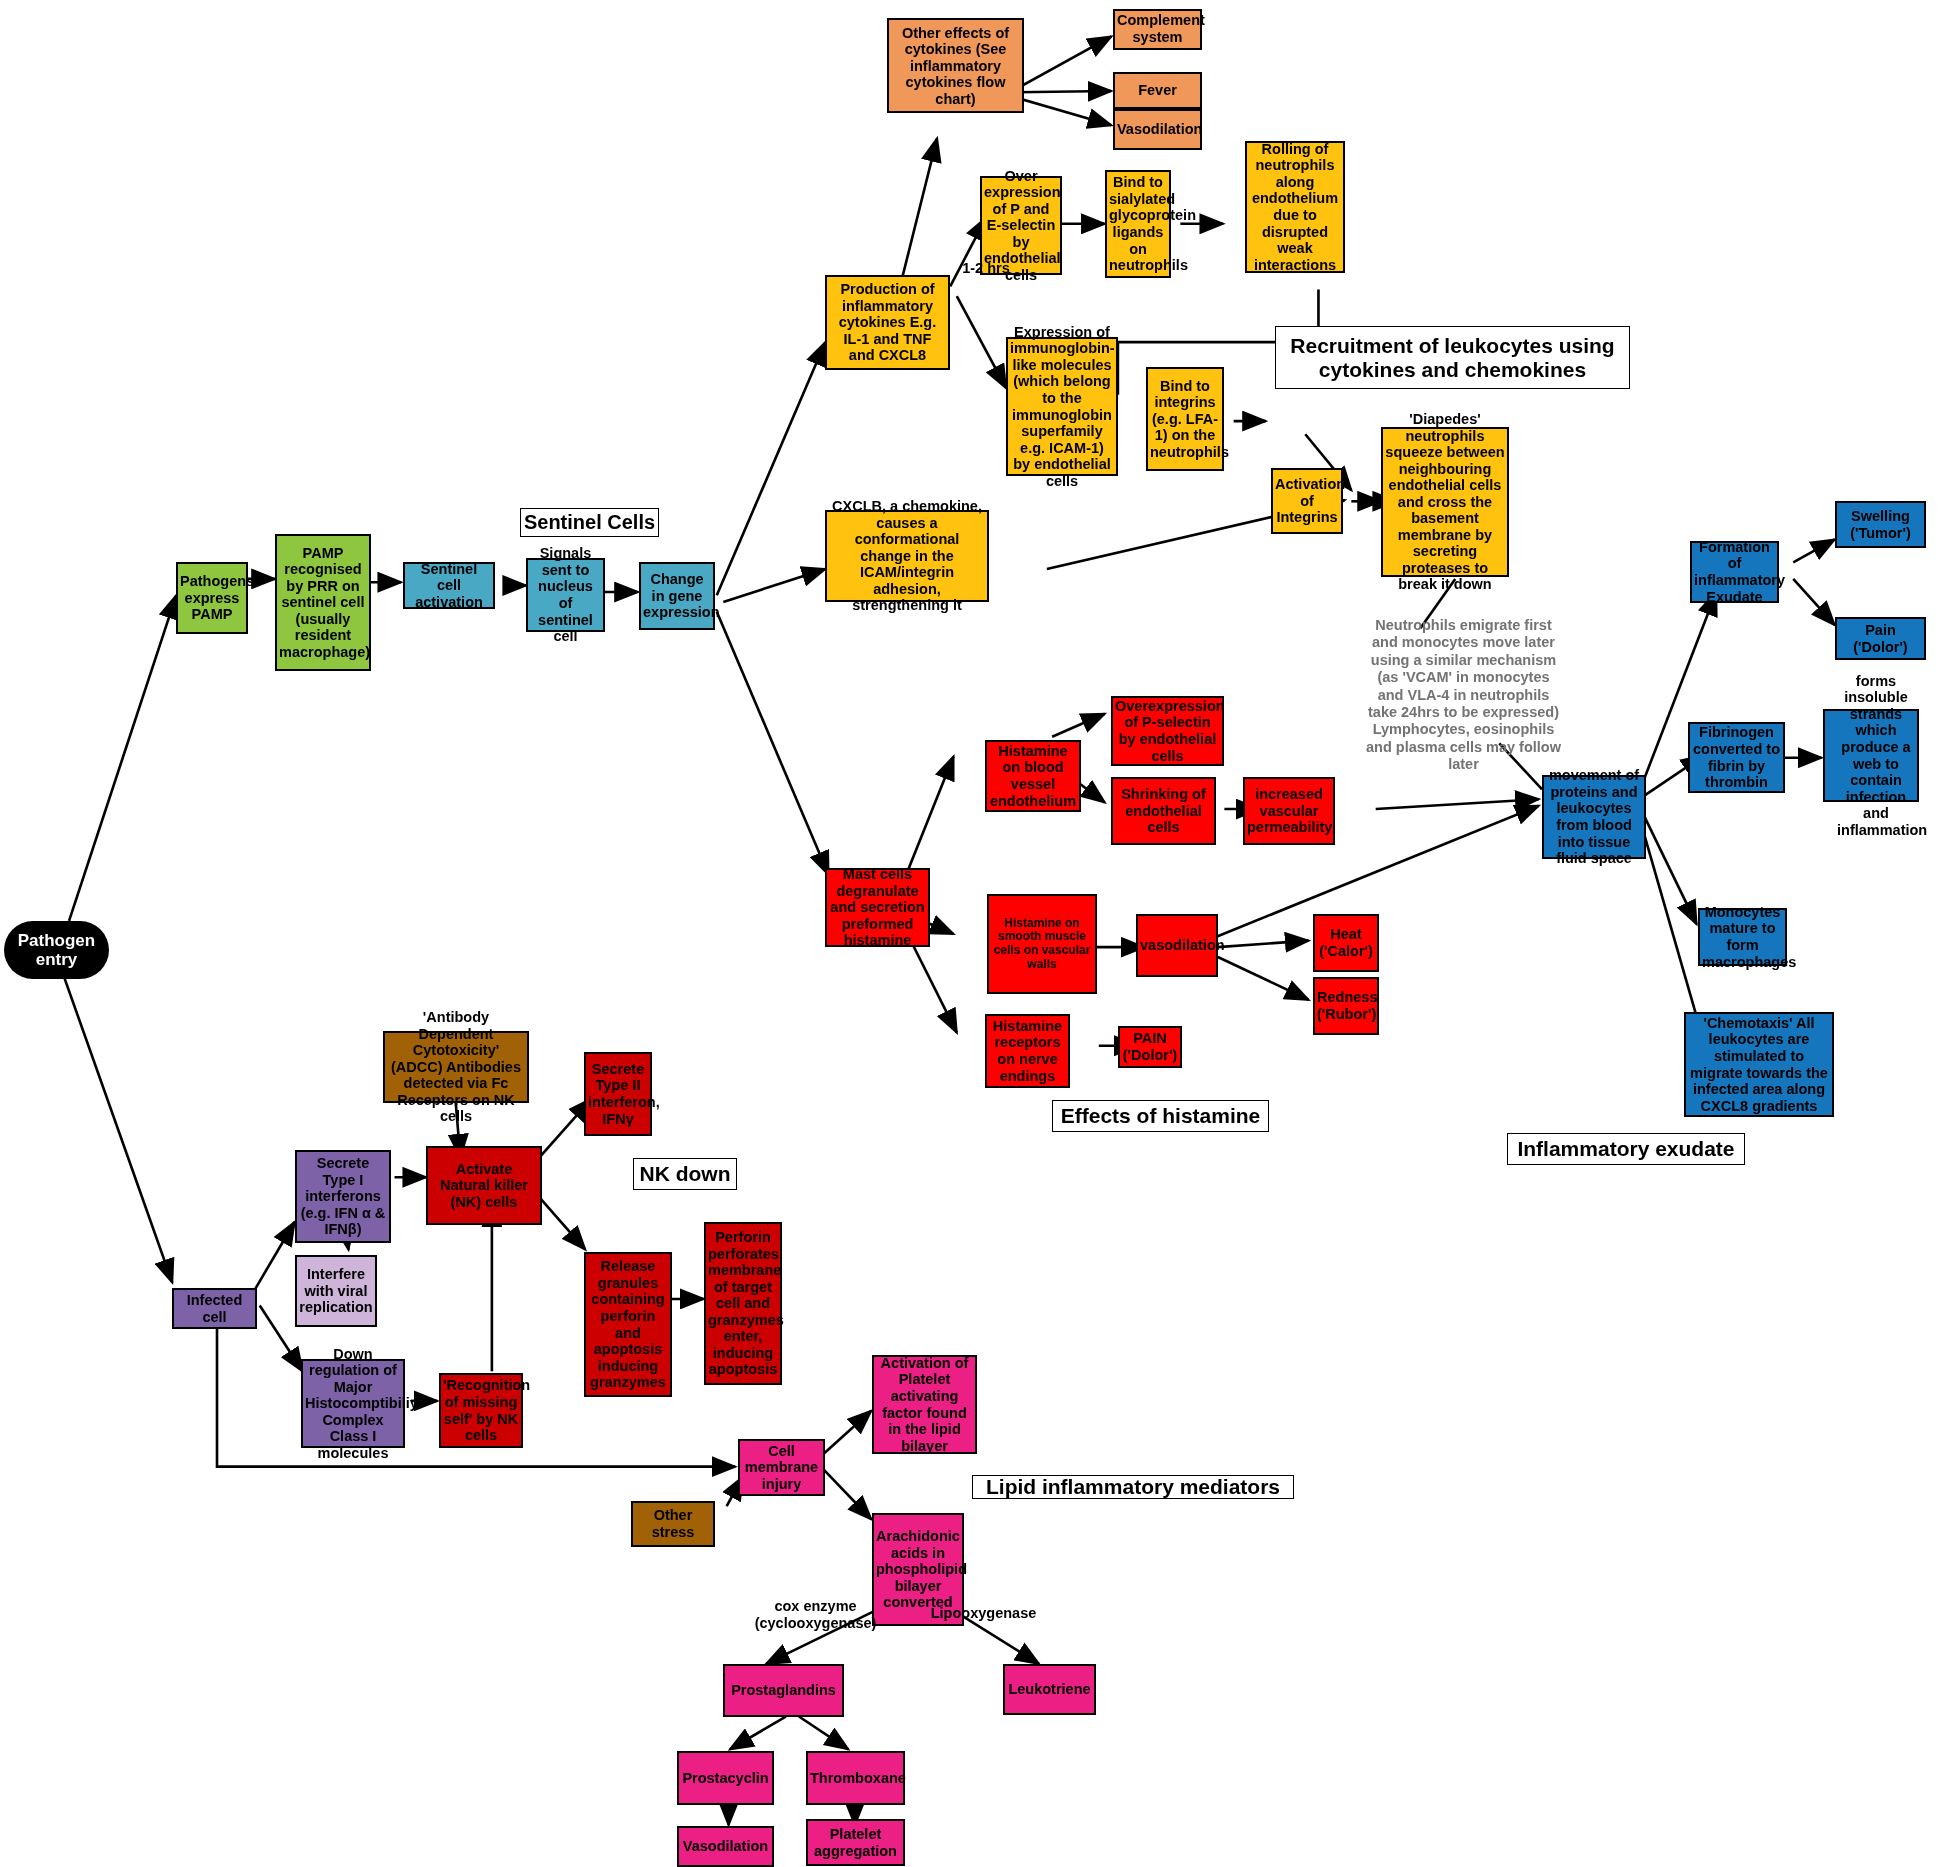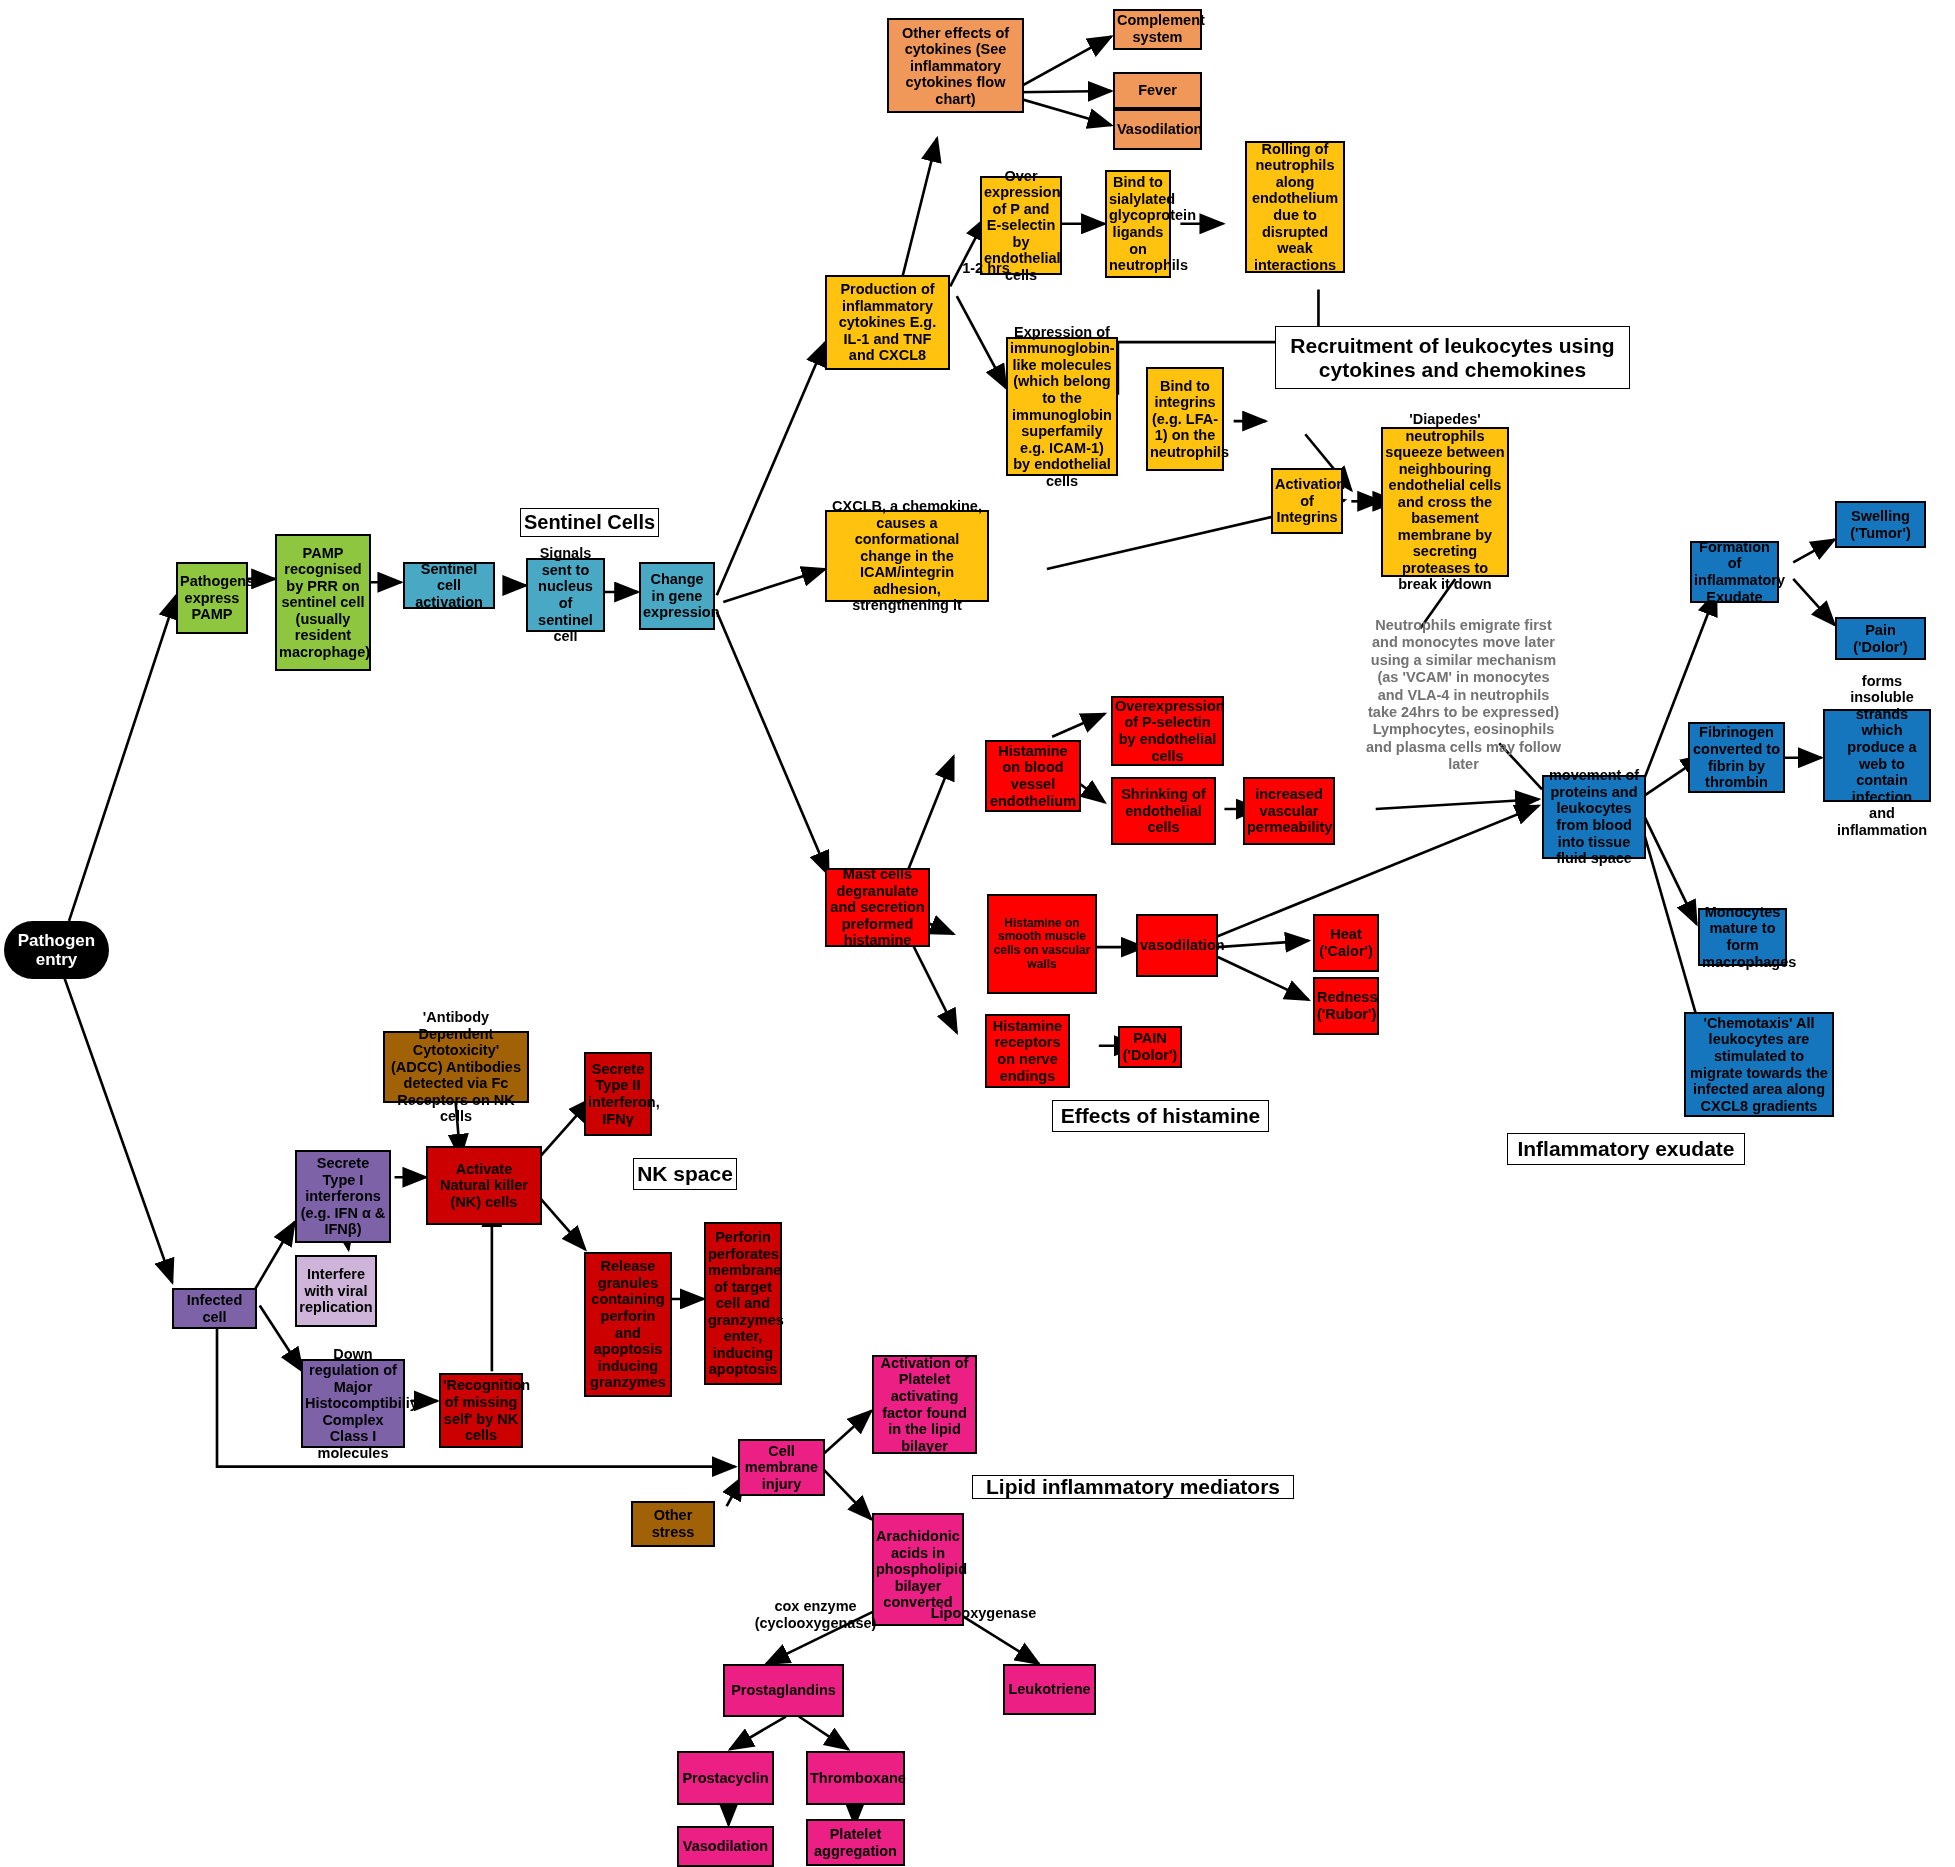--- a/index.html
+++ b/index.html
@@ -289,21 +289,21 @@
     </div>
 
   <div class="node c-dblue" style="left:1835px;top:617px;width:91px;height:43px;font-size:14.5px;">
       <span>Pain ('Dolor')</span>
     </div>
 
   <div class="node c-dblue" style="left:1688px;top:722px;width:97px;height:71px;font-size:14.5px;">
       <span>Fibrinogen converted to fibrin by thrombin</span>
     </div>
 
-  <div class="node c-dblue" style="left:1823px;top:709px;width:108px;height:93px;font-size:14.5px;padding-left:12px;">
+  <div class="node c-dblue" style="left:1823px;top:709px;width:96px;height:93px;font-size:14.5px;padding-left:12px;">
       <span>forms insoluble strands which produce a web to contain infection and inflammation</span>
     </div>
 
   <div class="node c-dblue" style="left:1698px;top:908px;width:89px;height:58px;font-size:14.5px;">
       <span>Monocytes mature to form macrophages</span>
     </div>
 
   <div class="node c-dblue" style="left:1684px;top:1012px;width:150px;height:105px;font-size:14.5px;">
       <span>'Chemotaxis' All leukocytes are stimulated to migrate towards the infected area along CXCL8 gradients</span>
     </div>
@@ -394,21 +394,21 @@
 
   <div class="sectionlabel" style="left:1275px;top:326px;width:355px;height:63px;font-size:21px;">
       <span>Recruitment of leukocytes using cytokines and chemokines</span>
     </div>
 
   <div class="sectionlabel" style="left:1052px;top:1100px;width:217px;height:32px;font-size:21px;">
       <span>Effects of histamine</span>
     </div>
 
   <div class="sectionlabel" style="left:633px;top:1158px;width:104px;height:32px;font-size:21px;">
-      <span>NK space</span>
+      <span>NK down</span>
     </div>
 
   <div class="sectionlabel" style="left:1507px;top:1133px;width:238px;height:32px;font-size:21px;">
       <span>Inflammatory exudate</span>
     </div>
 
   <div class="sectionlabel" style="left:972px;top:1475px;width:322px;height:24px;font-size:21px;">
       <span>Lipid inflammatory mediators</span>
     </div>
 

